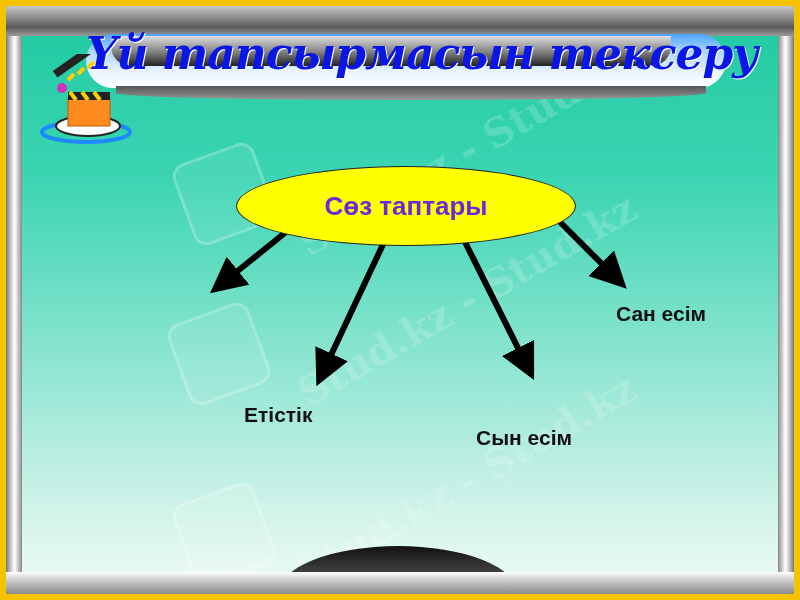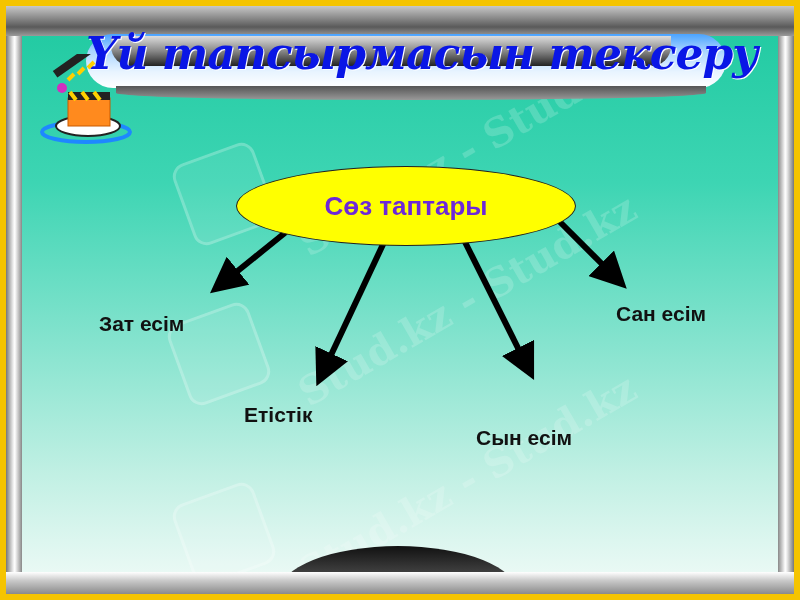--- a/index.html
+++ b/index.html
@@ -89,20 +89,19 @@
       </g>
     <g stroke="#000" stroke-width="6" fill="none">
         <line x1="552" y1="214" x2="608" y2="270" marker-end="url(#ah)"></line>
       </g>
   </svg>
 
   <div class="ellipse">
     <span>Сөз таптары</span>
   </div>
 
-  <div class="label" style="left:93px;top:306px;">Зат есім</div>
   <div class="label" style="left:238px;top:397px;">Етістік</div>
   <div class="label" style="left:470px;top:392px;margin-top:28px;">Сын есім</div>
   <div class="label" style="left:610px;top:296px;">Сан есім</div>
 
   <div class="bottom-dome"></div>
   <div class="bar-bottom"></div>
 </div>
 
 </body></html>

